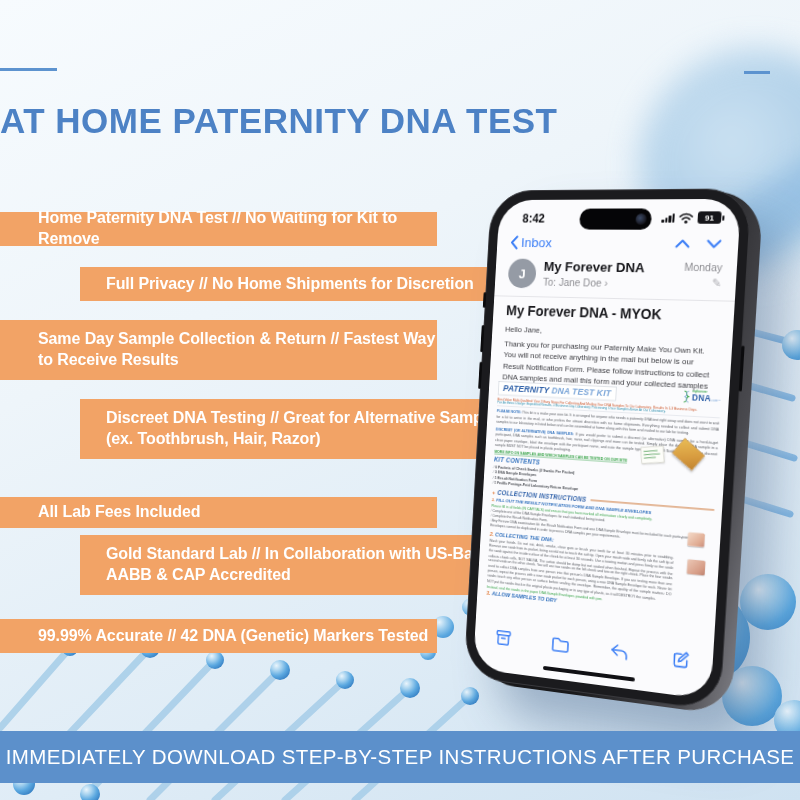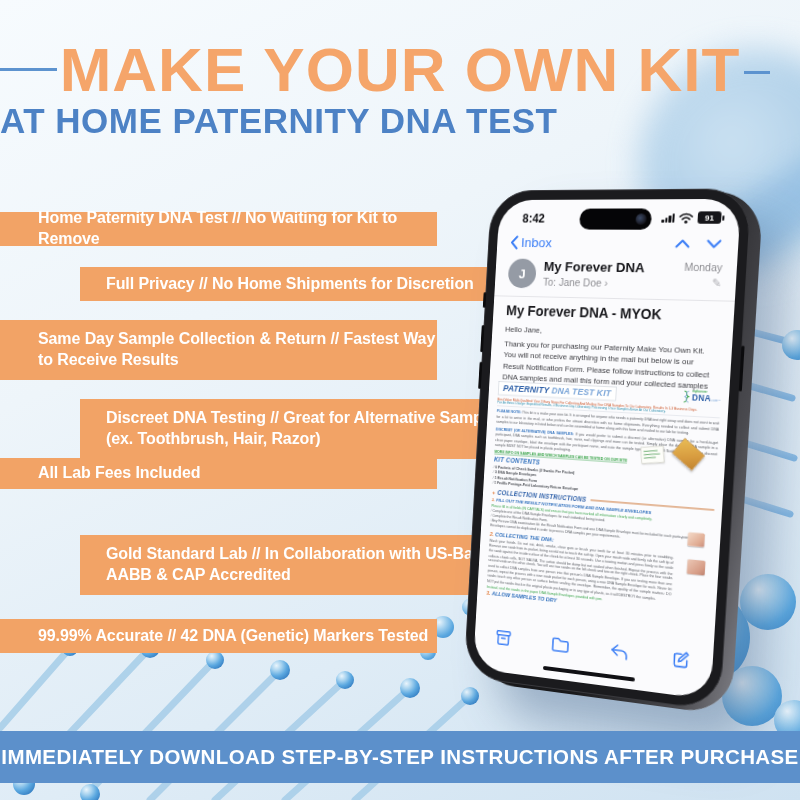--- a/index.html
+++ b/index.html
@@ -29,28 +29,28 @@
             font-size:35px; font-weight:800; letter-spacing:.5px; color:#4d82c5; }
 
   
   .banner { position:absolute; background:#f2a366; color:#fff; font-weight:700;
             font-size:16px; line-height:1.3; display:flex; align-items:center;
             white-space:pre-line; z-index:10; letter-spacing:-.1px; }
   .b1 { left:0;  top:212px; width:437px; height:34px; padding-left:38px; }
   .b2 { left:80px; top:267px; width:455px; height:34px; padding-left:26px; }
   .b3 { left:0;  top:320px; width:437px; height:60px; padding-left:38px; }
   .b4 { left:80px; top:399px; width:460px; height:60px; padding-left:26px; }
-  .b5 { left:0;  top:458px; width:437px; height:31px; padding-left:38px; }
+  .b5 { left:0;  top:497px; width:437px; height:31px; padding-left:38px; }
   .b6 { left:80px; top:535px; width:465px; height:60px; padding-left:26px; }
   .b7 { left:0;  top:619px; width:437px; height:34px; padding-left:38px; }
 
   
   .bottom-bar { position:absolute; left:0; top:731px; width:800px; height:52px; background:#5c90cb;
                 display:flex; align-items:center; justify-content:center; z-index:60; }
-  .bottom-bar span { color:#fff; font-weight:700; font-size:20.5px; letter-spacing:.4px; }
+  .bottom-bar span { color:#fff; font-weight:400; font-size:20.5px; letter-spacing:.4px; }
 
   
   .phone-wrap { position:absolute; left:468px; top:190px; width:268px; height:505px; z-index:40;
                 transform:perspective(950px) rotateY(-15deg) rotateZ(3.5deg); transform-origin:50% 50%; }
   .phone-edge { position:absolute; inset:0; transform:translate(11px,3px); border-radius:46px;
                 background:linear-gradient(100deg,#19191b 55%,#4a4a4f 85%,#7d7d83 100%);
                 box-shadow:26px 32px 48px rgba(60,90,130,.4); }
   .phone-body { position:absolute; inset:0; background:#1b1b1e; border-radius:44px;
                 border:1px solid #39393d; }
   .side-btn { position:absolute; background:#0b0b0d; border-radius:2px; }
@@ -206,21 +206,20 @@
   <div class="ball" style="left:740px; top:574px; width:56px; height:56px;"></div>
   <div class="ball" style="left:722px; top:666px; width:60px; height:60px;"></div>
   <div class="ball" style="left:774px; top:700px; width:40px; height:40px;"></div>
   <div class="ball" style="left:432px; top:616px; width:22px; height:22px;"></div>
   <div class="ball" style="left:462px; top:598px; width:18px; height:18px;"></div>
   <div class="ball" style="left:420px; top:644px; width:16px; height:16px;"></div>
   <div class="ball" style="left:782px; top:330px; width:30px; height:30px;"></div>
 
   <div class="hdr-line line-left"></div>
   <div class="hdr-line line-right"></div>
-  <div class="title1">MAKE YOUR OWN KIT</div>
   <div class="title2">AT HOME PATERNITY DNA TEST</div>
 
   <div class="banner b1">Home Paternity DNA Test  //  No Waiting for Kit to Remove</div>
   <div class="banner b2">Full Privacy //  No Home Shipments for Discretion</div>
   <div class="banner b3">Same Day Sample Collection &amp; Return // Fastest Way
 to Receive Results</div>
   <div class="banner b4">Discreet DNA Testing //  Great for Alternative Samples
 (ex. Toothbrush, Hair, Razor)</div>
   <div class="banner b5">All Lab Fees Included</div>
   <div class="banner b6">Gold Standard Lab //  In Collaboration with US-Based

